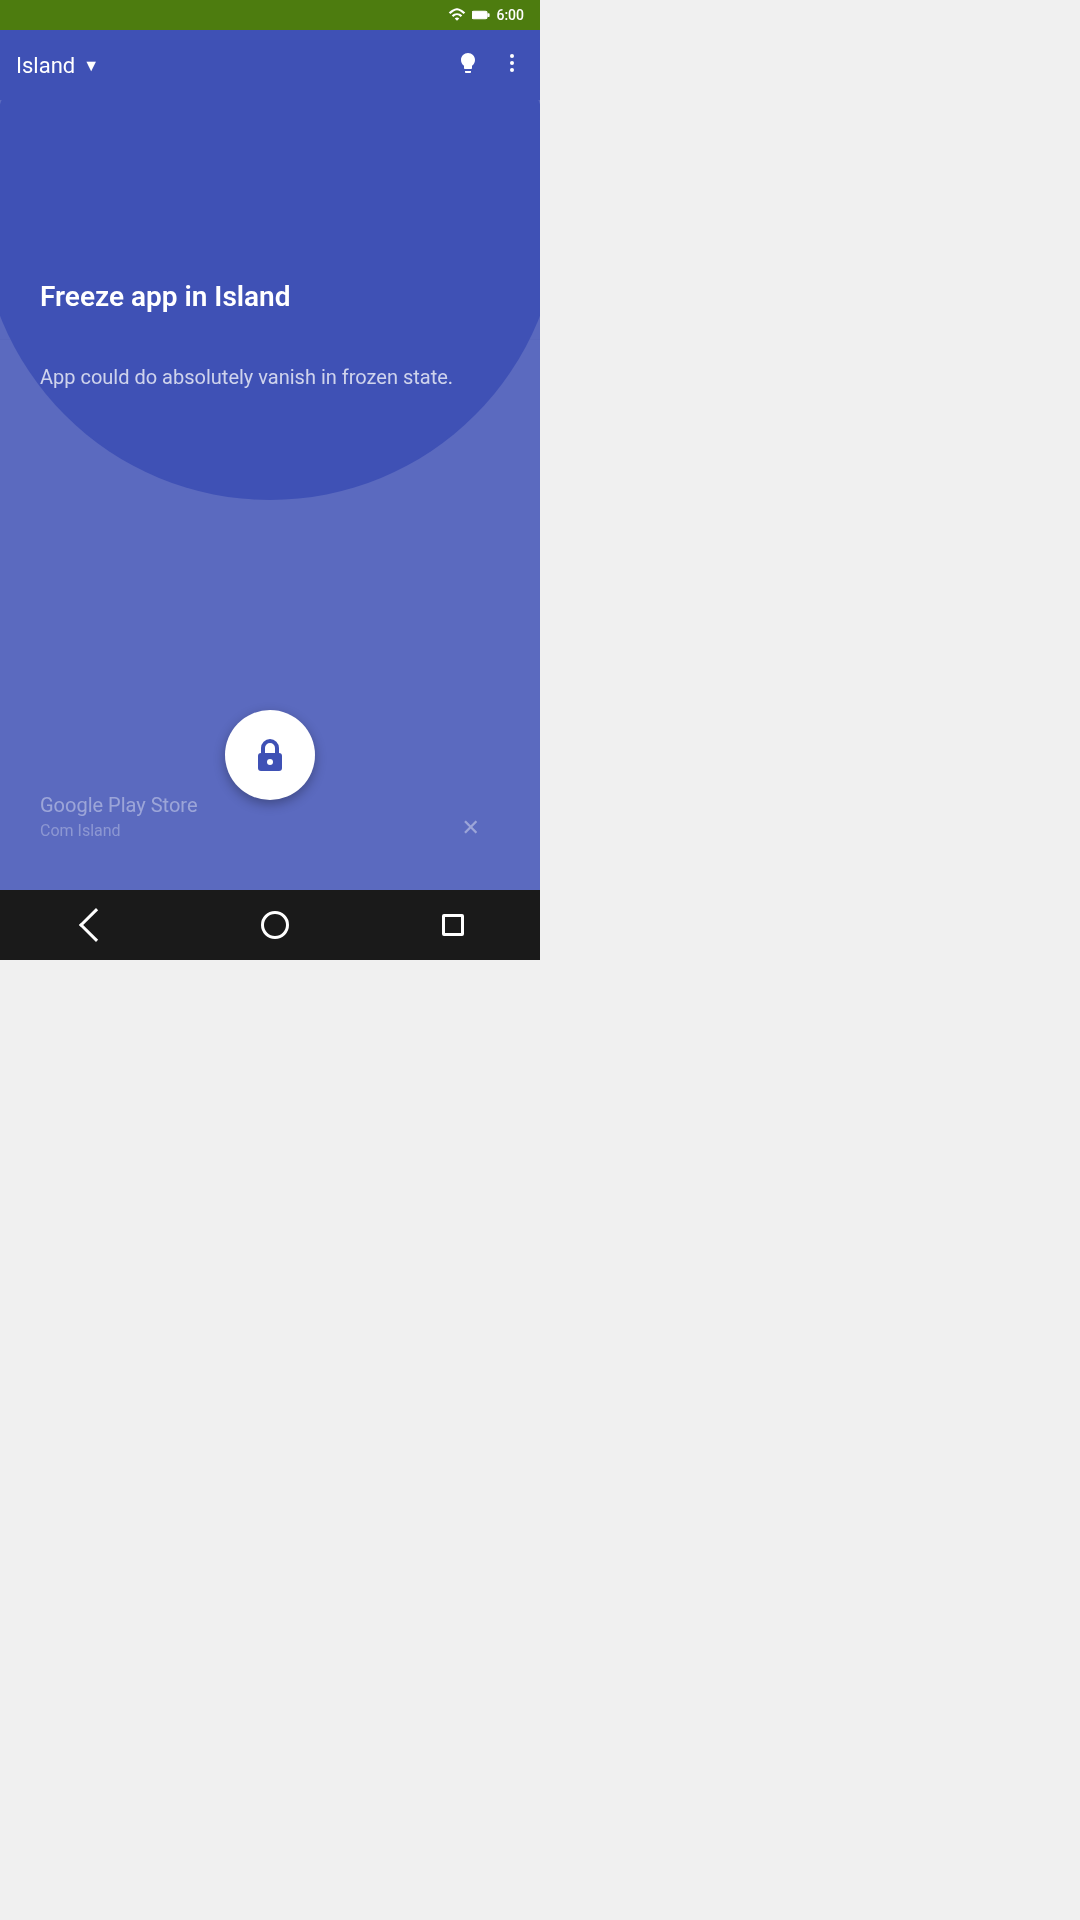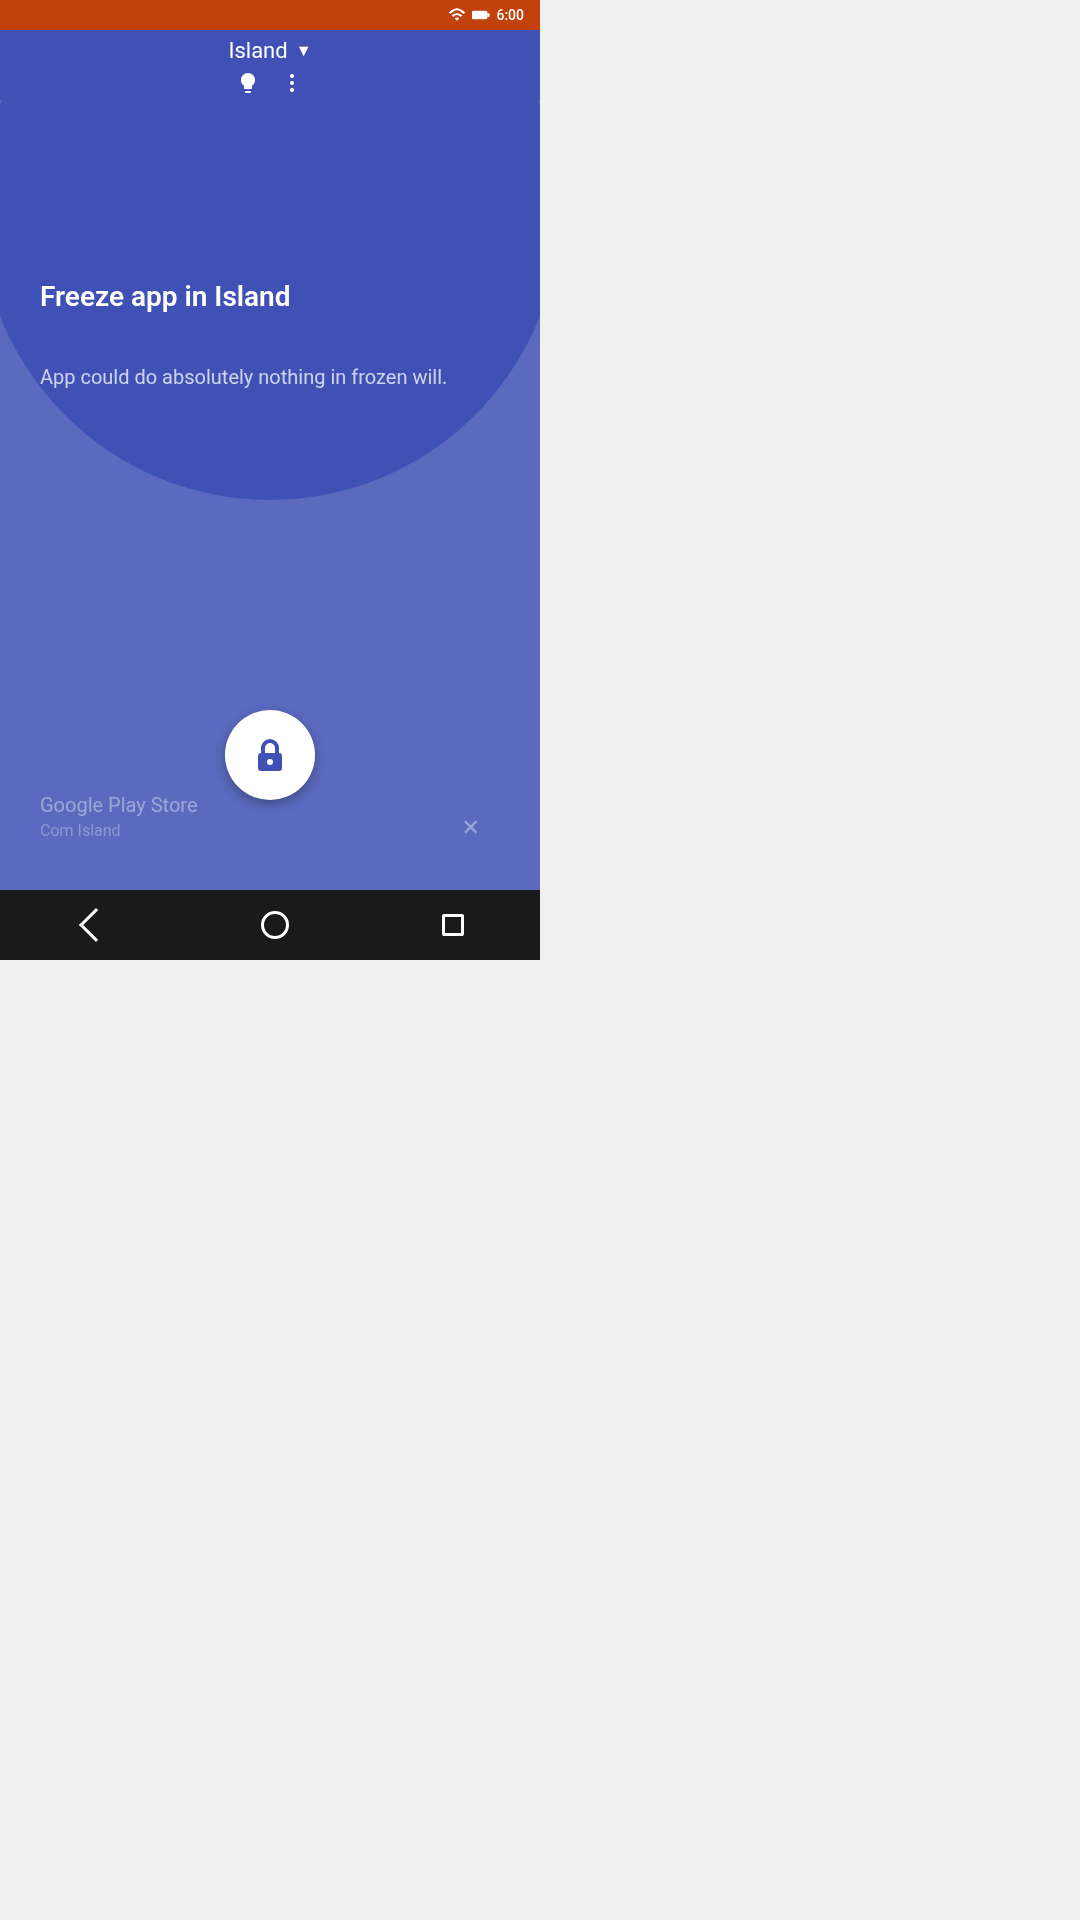--- a/index.html
+++ b/index.html
@@ -9,21 +9,21 @@
       width: 540px;
       height: 960px;
       font-family: 'Roboto', Arial, sans-serif;
       background: #f0f0f0;
       overflow: hidden;
       position: relative;
     }
 
     
     .status-bar {
-      background: #c2410c;
+      background: #4d7c0f;
       height: 30px;
       display: flex;
       align-items: center;
       justify-content: flex-end;
       padding: 0 16px;
       gap: 8px;
     }
 
     .status-bar-icons {
       display: flex;
@@ -37,21 +37,20 @@
       font-weight: 500;
     }
 
     
     .app-bar {
       background: #3f51b5;
       height: 70px;
       display: flex;
       align-items: center;
       padding: 0 16px;
-      flex-direction: column;
     }
 
     .app-title-group {
       display: flex;
       align-items: center;
       gap: 8px;
       flex: 1;
     }
 
     .app-title {
@@ -429,21 +428,21 @@
       </div>
     </div>
   </div>
 
   <div class="overlay-backdrop">
 
     <div class="overlay-circle"></div>
 
     <div class="overlay-content">
       <div class="overlay-title">Freeze app in Island</div>
-      <div class="overlay-note">App could do absolutely nothing in frozen will.</div>
+      <div class="overlay-note">App could do absolutely vanish in frozen state.</div>
     </div>
 
     <div class="overlay-bottom-text">
       <div class="overlay-bottom-app-name">Google Play Store</div>
       <div class="overlay-bottom-subtitle">Com Island</div>
     </div>
 
     <div class="overlay-bottom-right-text">✕</div>
 
     <div class="lock-button-container">

